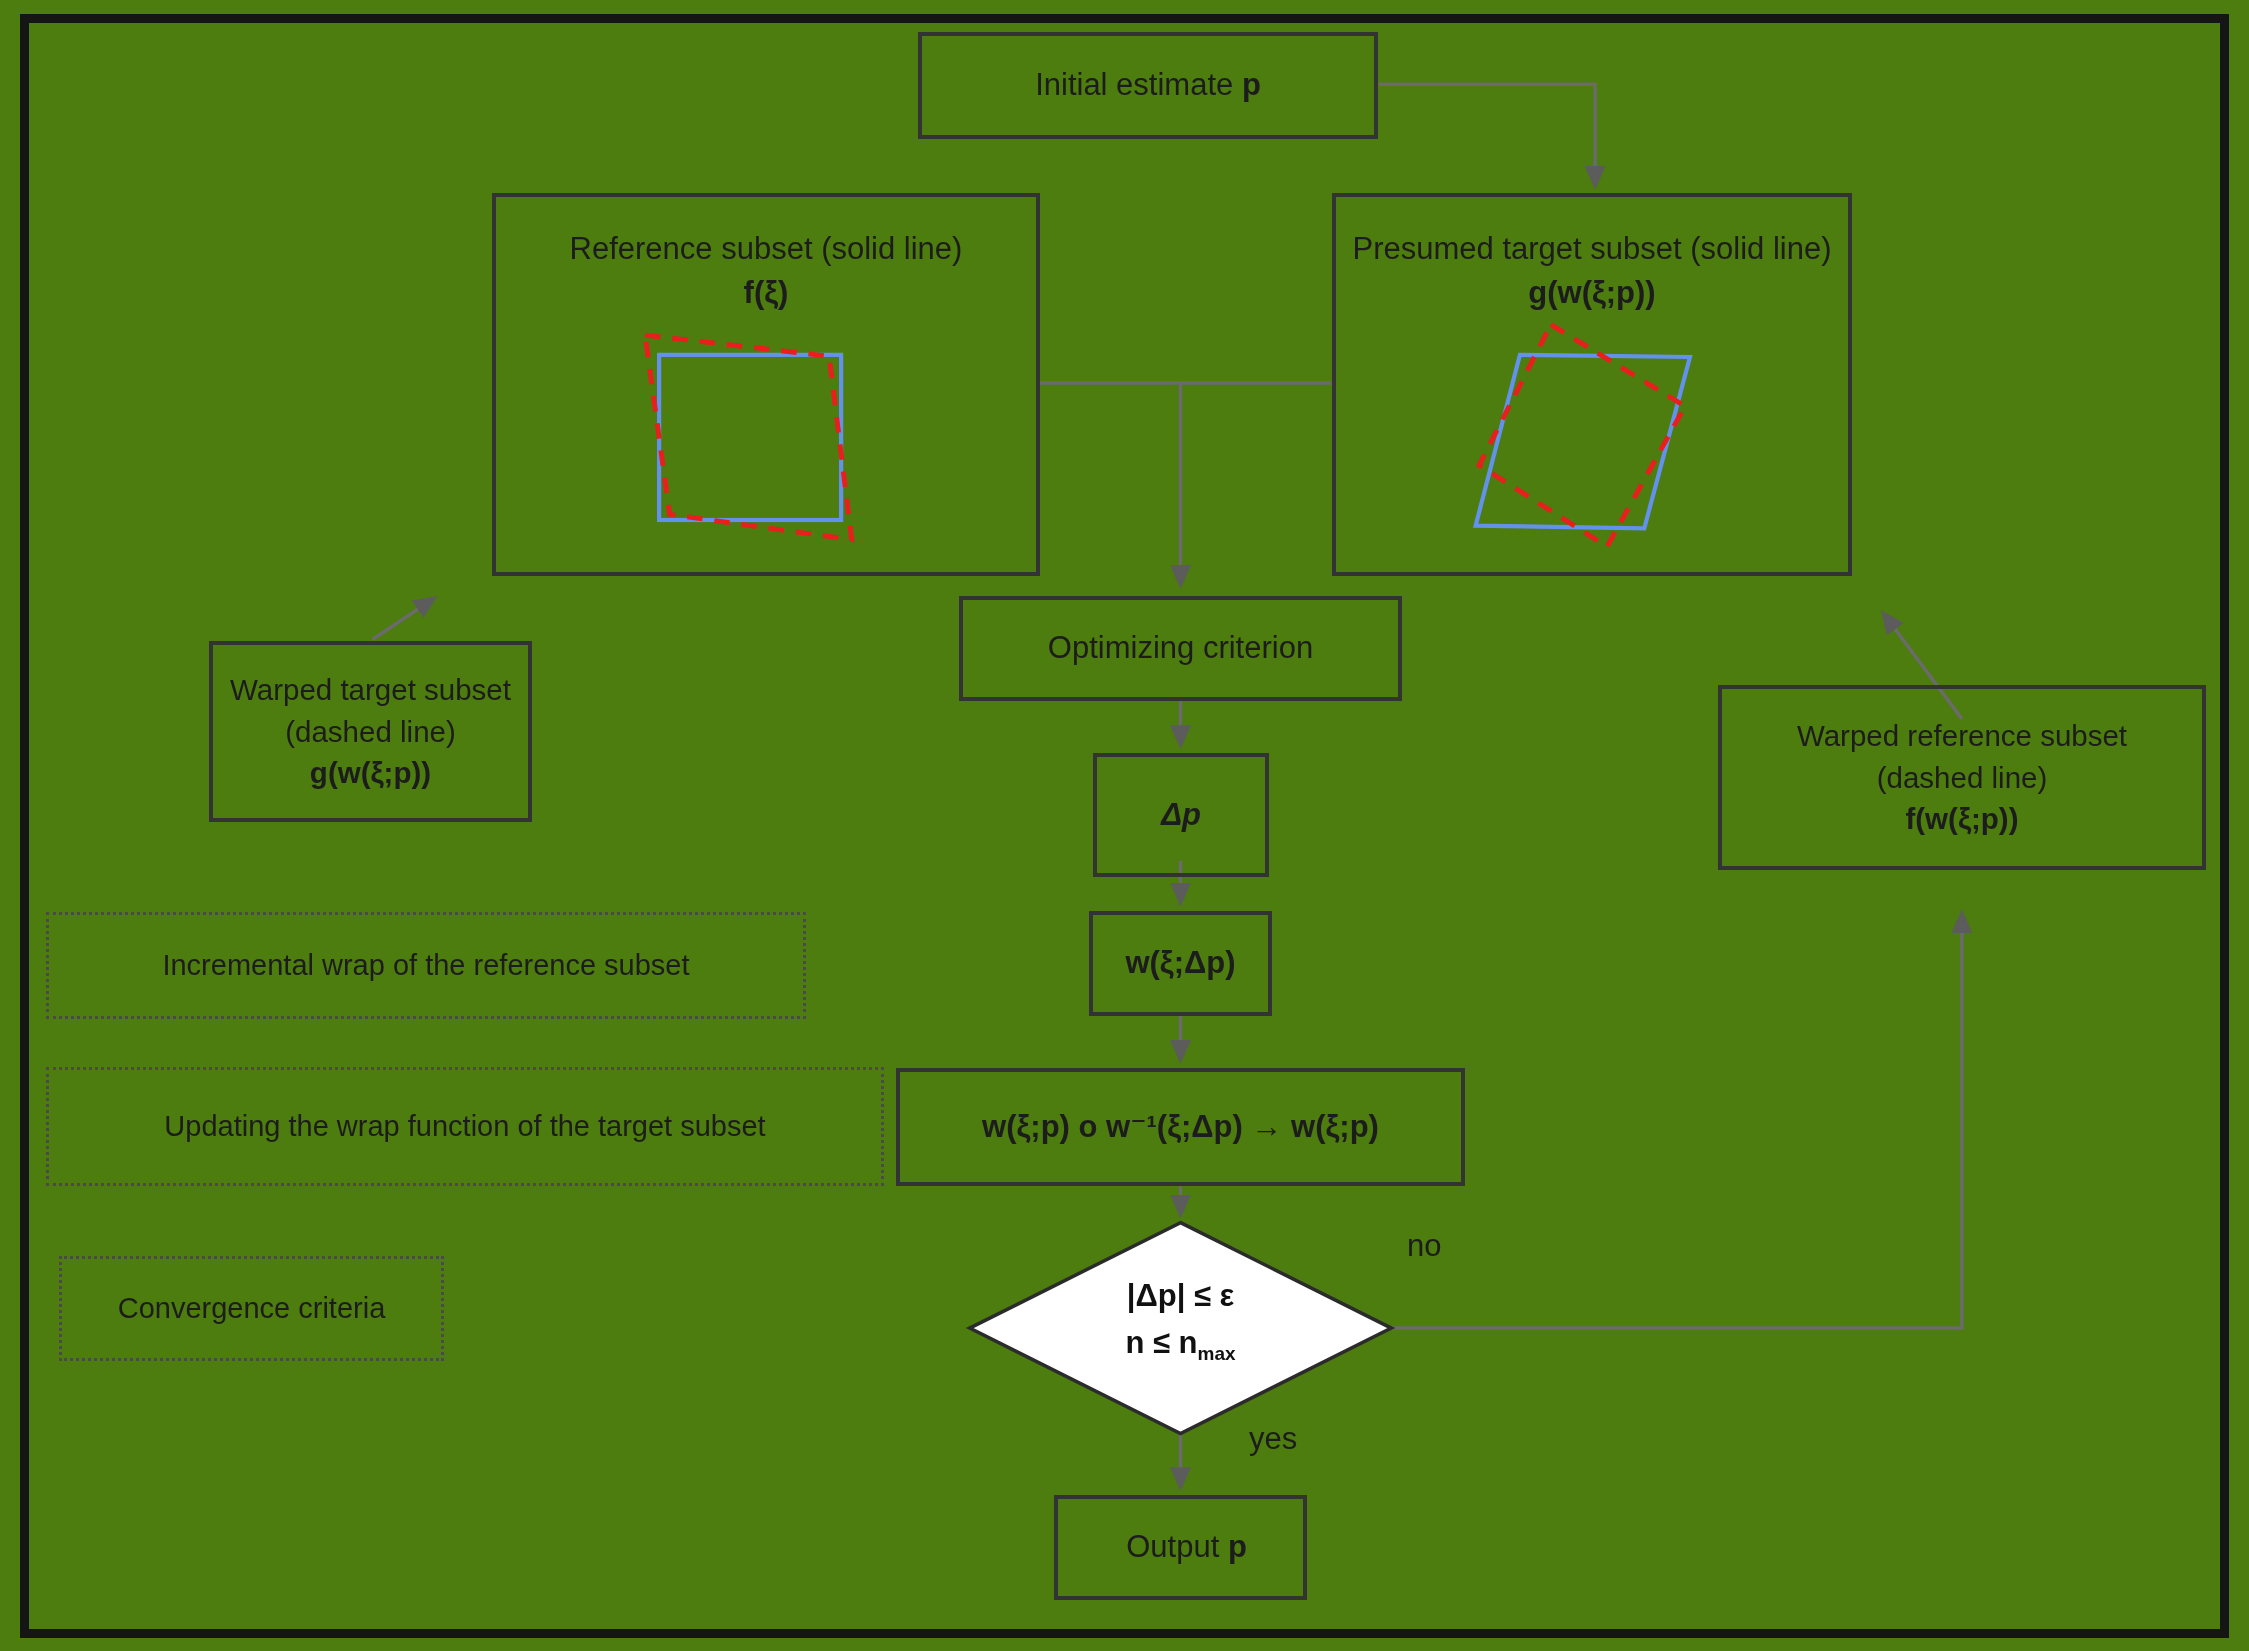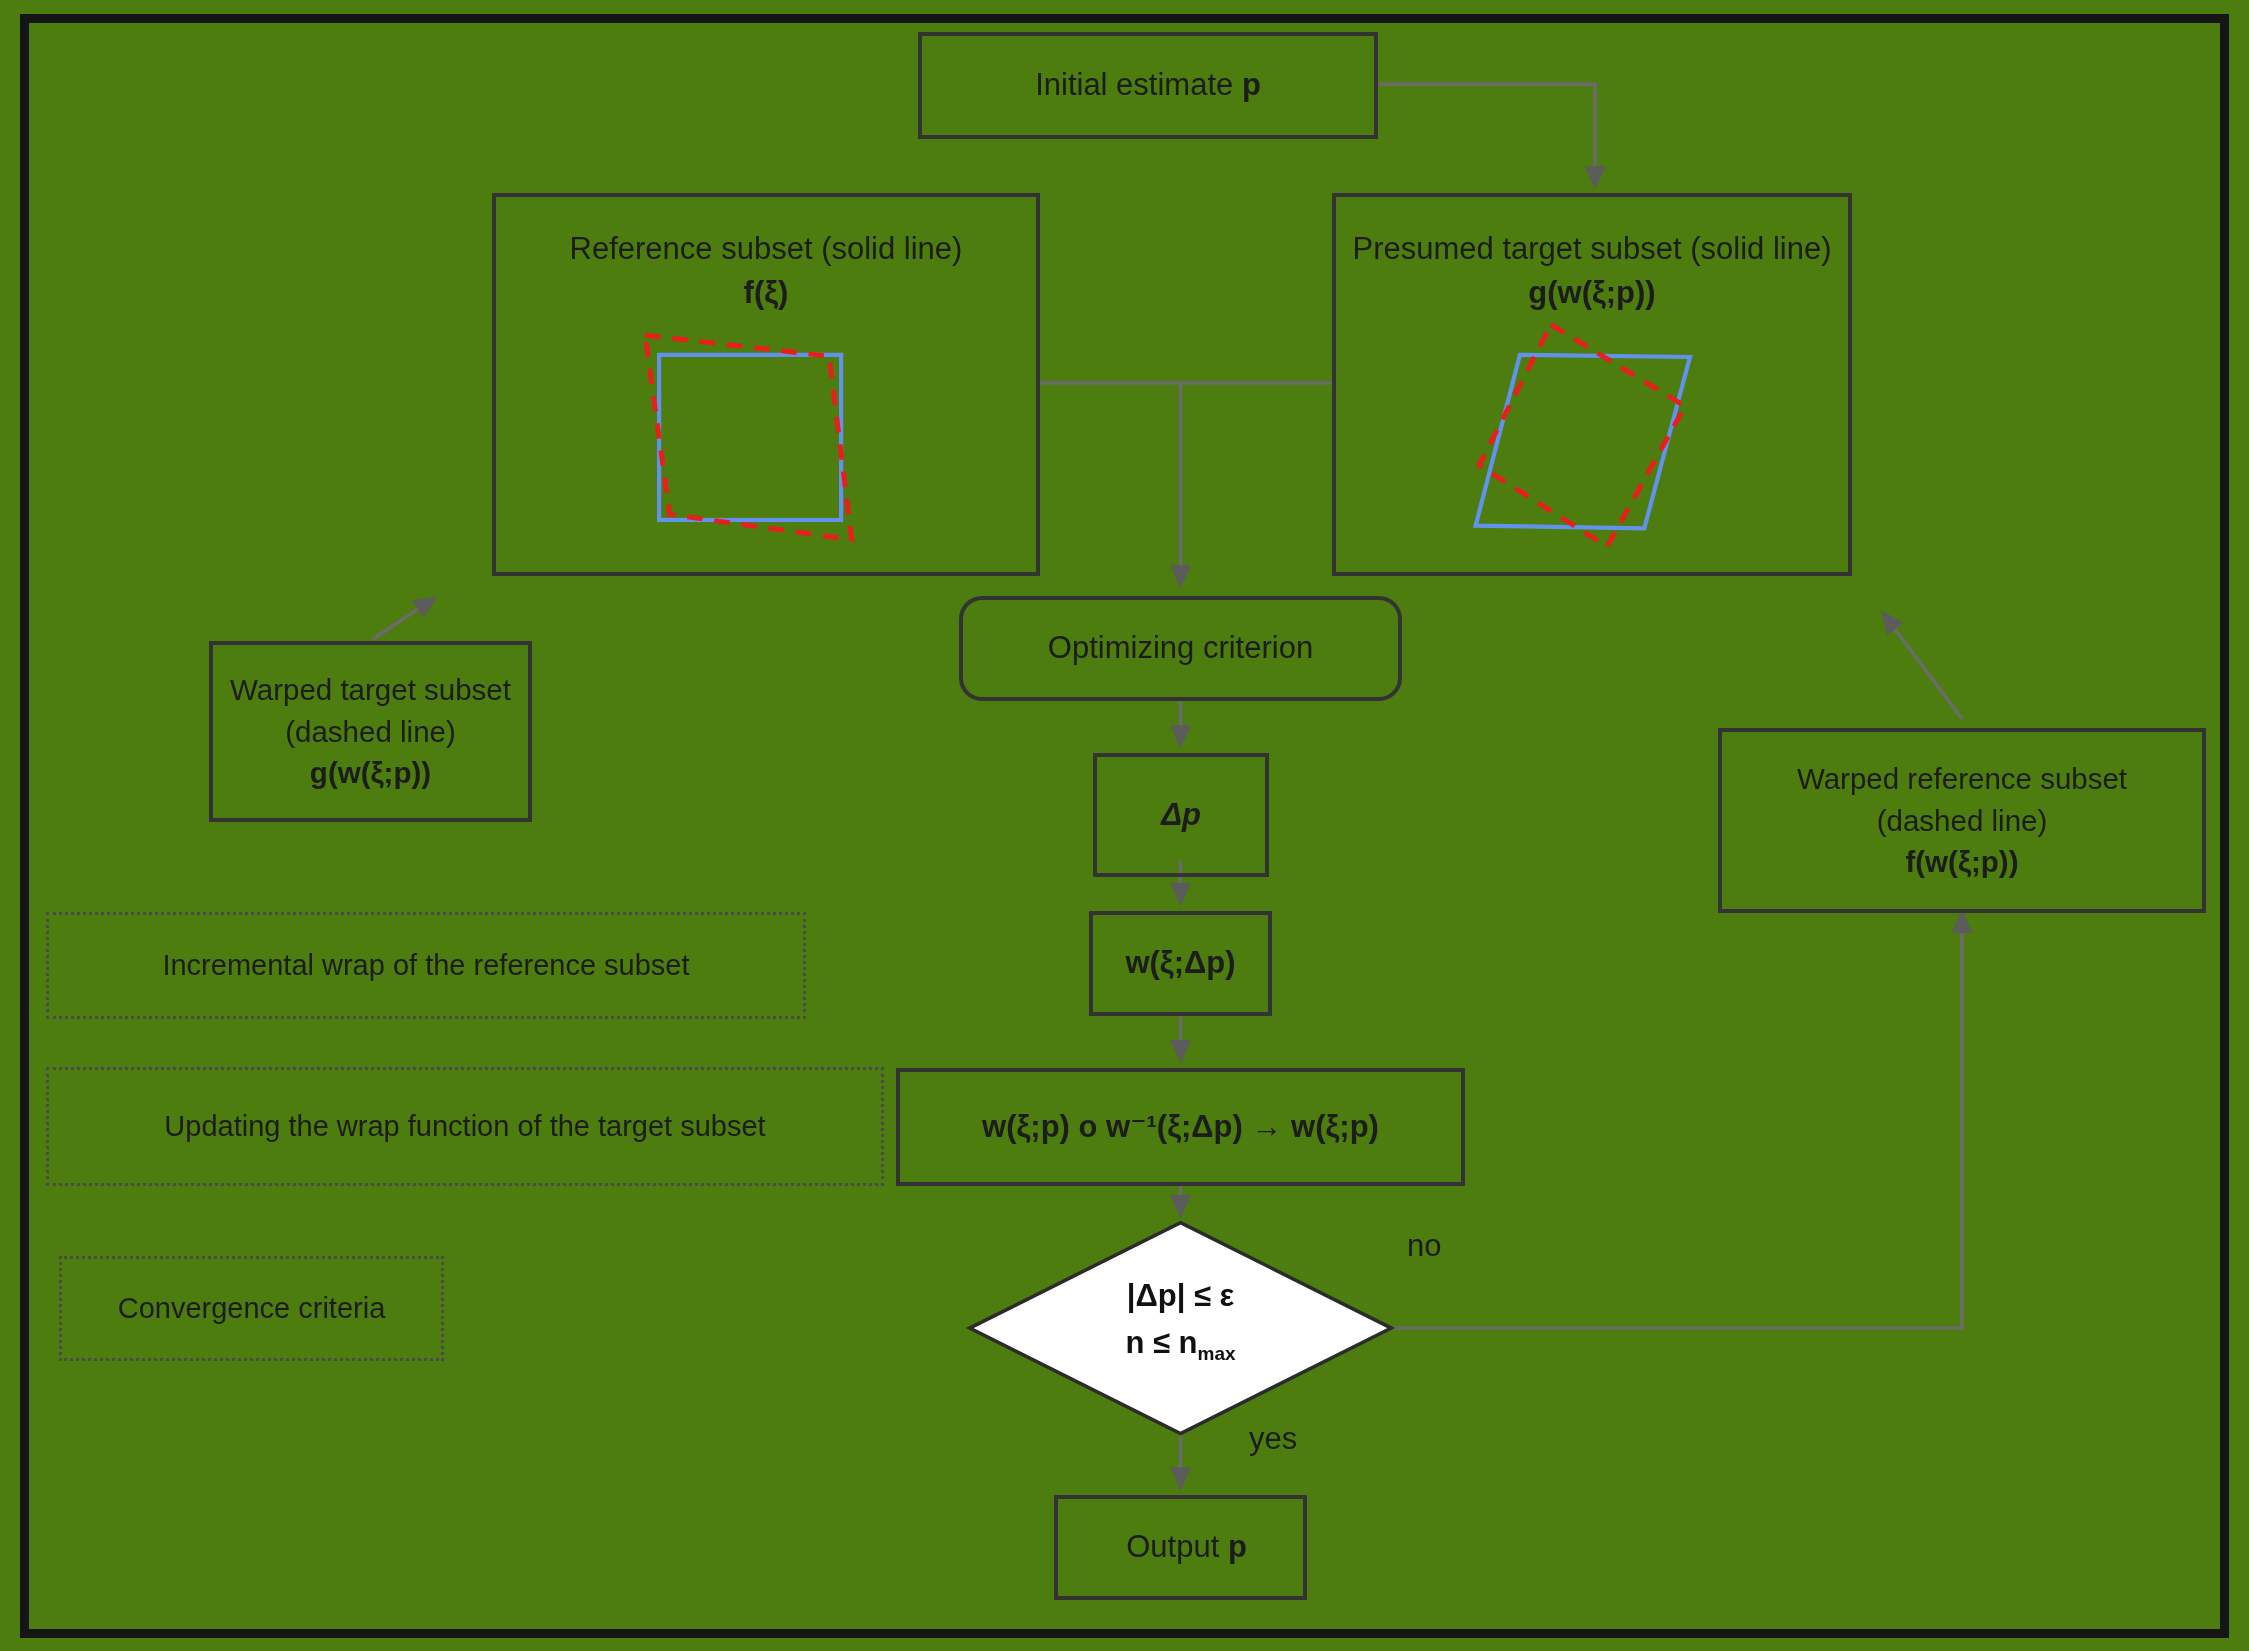--- a/index.html
+++ b/index.html
@@ -99,29 +99,29 @@
   </div>
 
   <div class="node" style="left:209px;top:641px;width:323px;height:181px;">
     <div class="lbl" style="font-size:29.5px;">
       <div>Warped target subset</div>
       <div>(dashed line)</div>
       <div class="f">g(w(ξ;p))</div>
     </div>
   </div>
 
-  <div class="node" style="left:1718px;top:728px;width:488px;height:185px;">
+  <div class="node" style="left:1718px;top:685px;width:488px;height:185px;">
     <div class="lbl" style="font-size:29.5px;">
       <div>Warped reference subset</div>
       <div>(dashed line)</div>
       <div class="f">f(w(ξ;p))</div>
     </div>
   </div>
 
-  <div class="node" style="left:959px;top:596px;width:443px;height:105px;border-radius:23px;">
+  <div class="node" style="left:959px;top:596px;width:443px;height:105px;">
     <div class="lbl">Optimizing criterion</div>
   </div>
 
   <div class="node" style="left:1093px;top:753px;width:176px;height:124px;">
     <div class="lbl f it">Δp</div>
   </div>
 
   <div class="node" style="left:1089px;top:911px;width:183px;height:105px;">
     <div class="lbl f">w(ξ;Δp)</div>
   </div>

